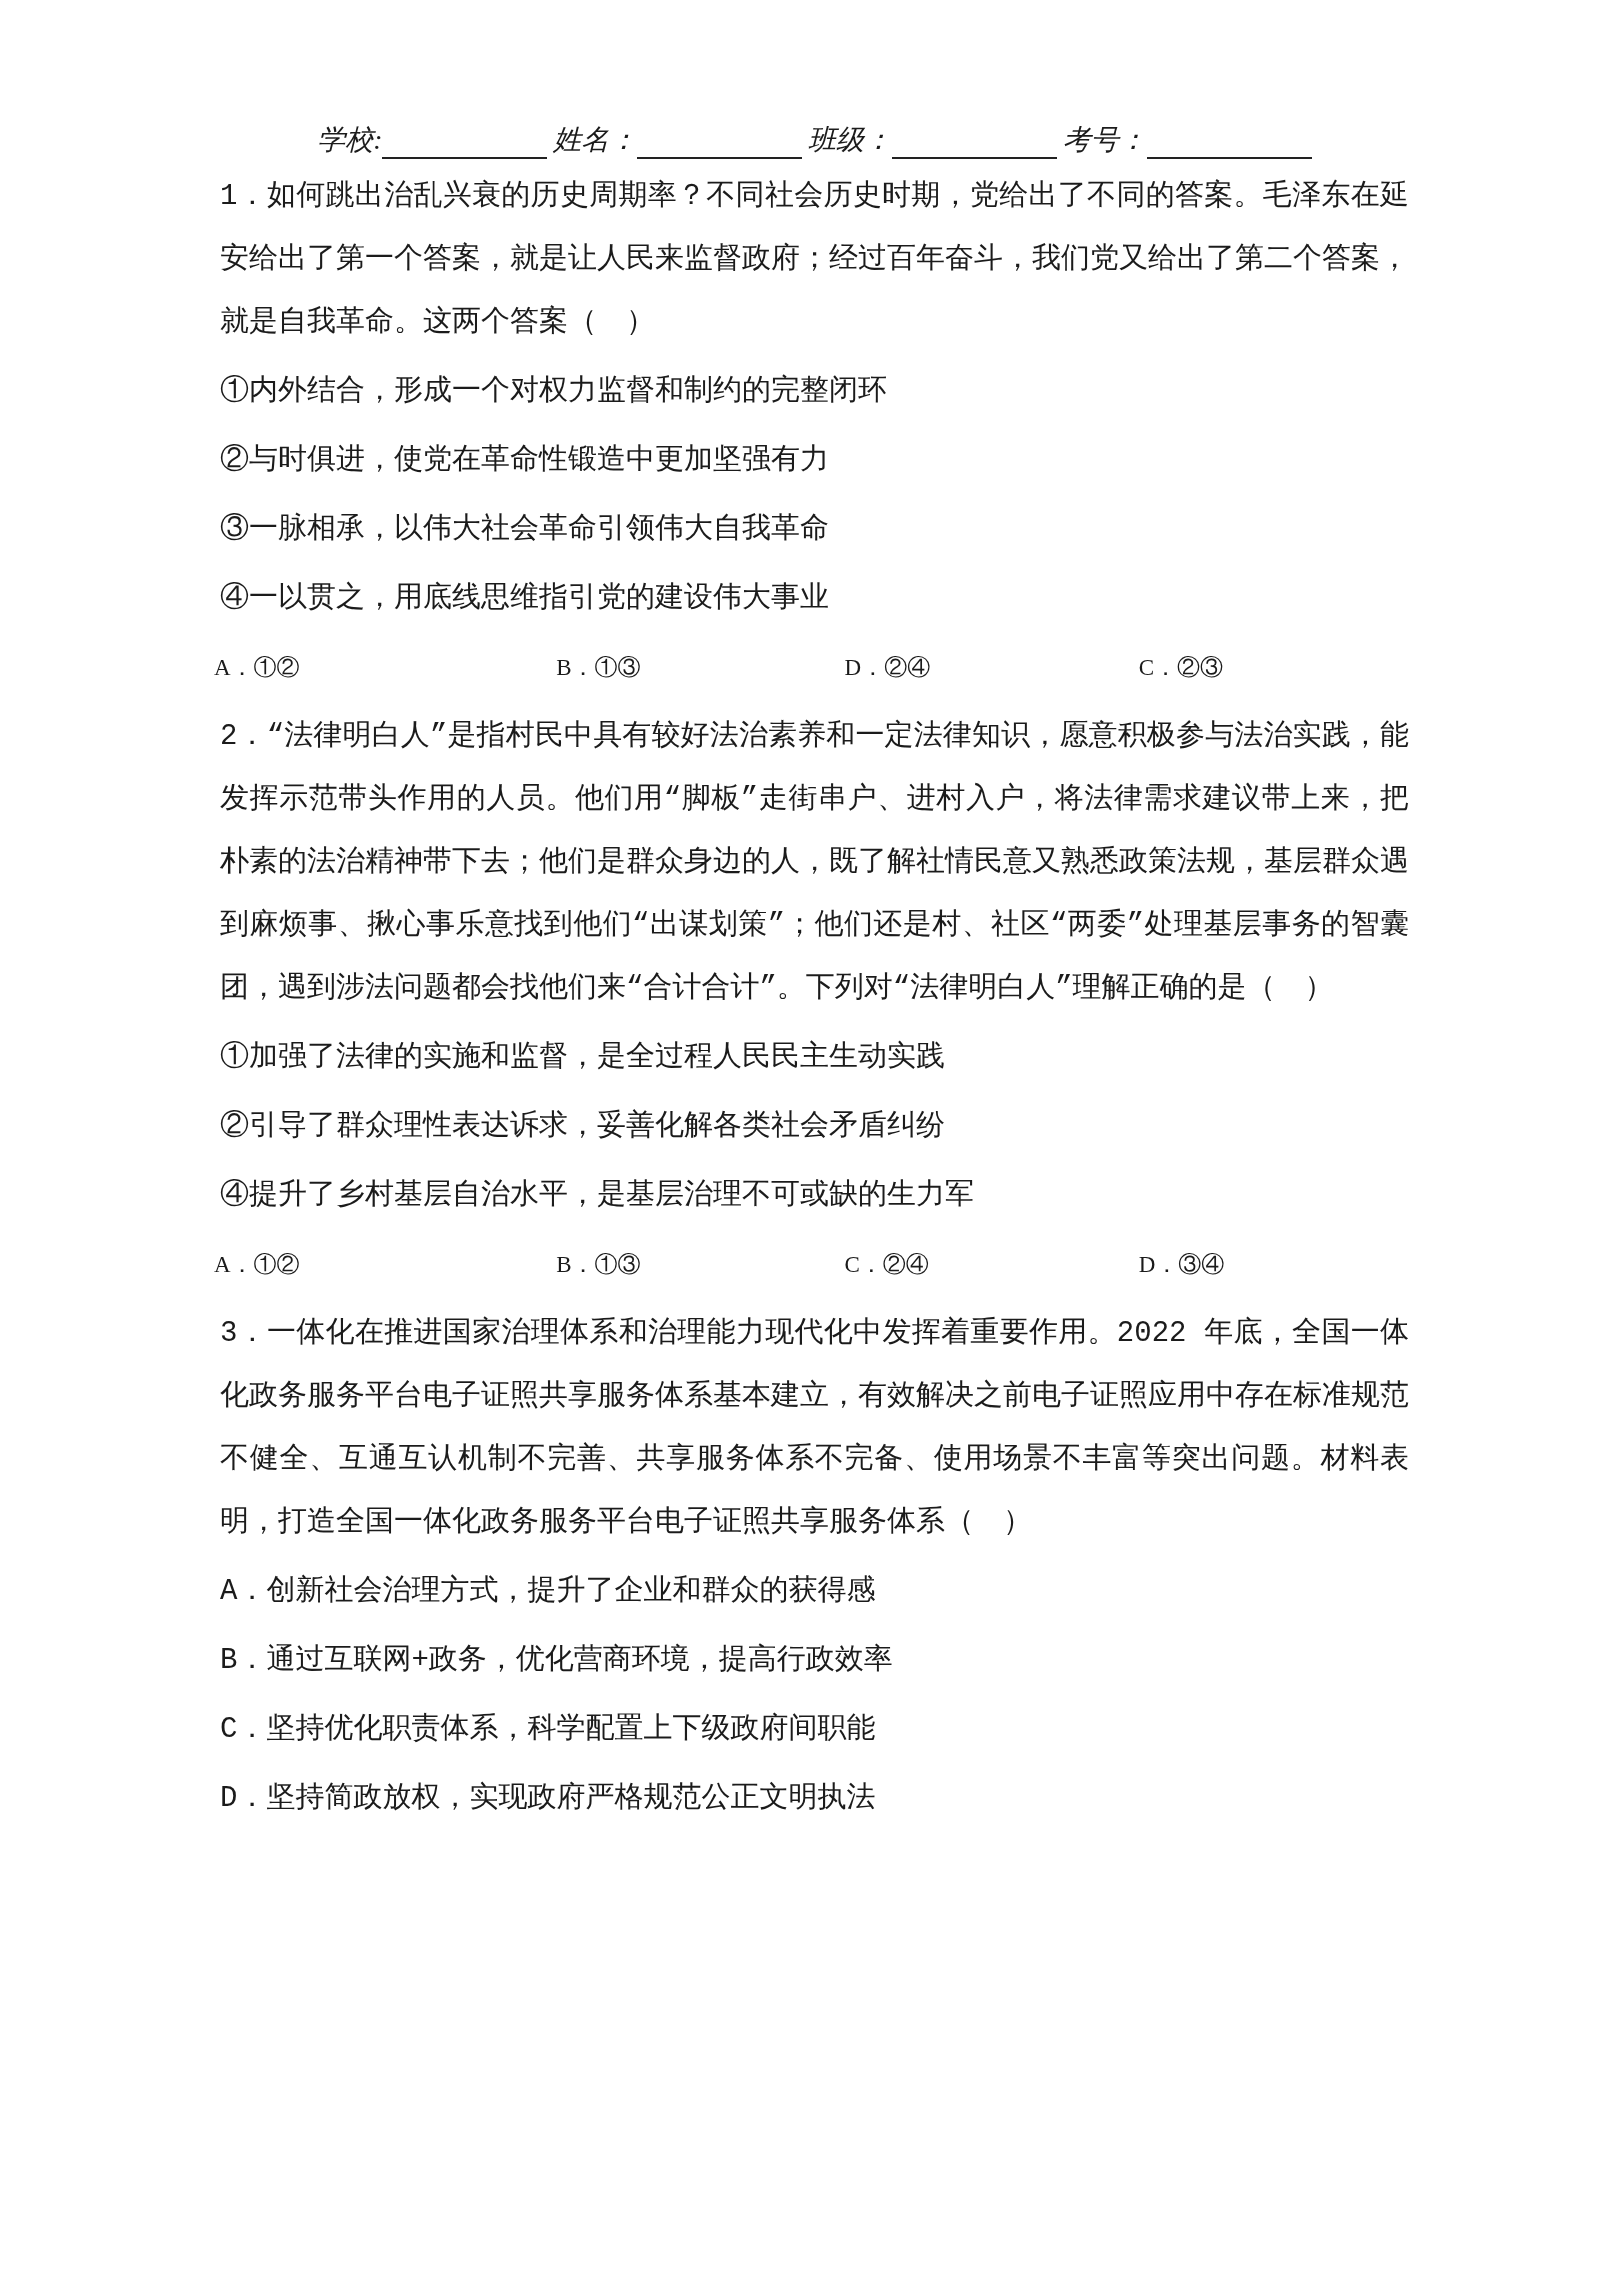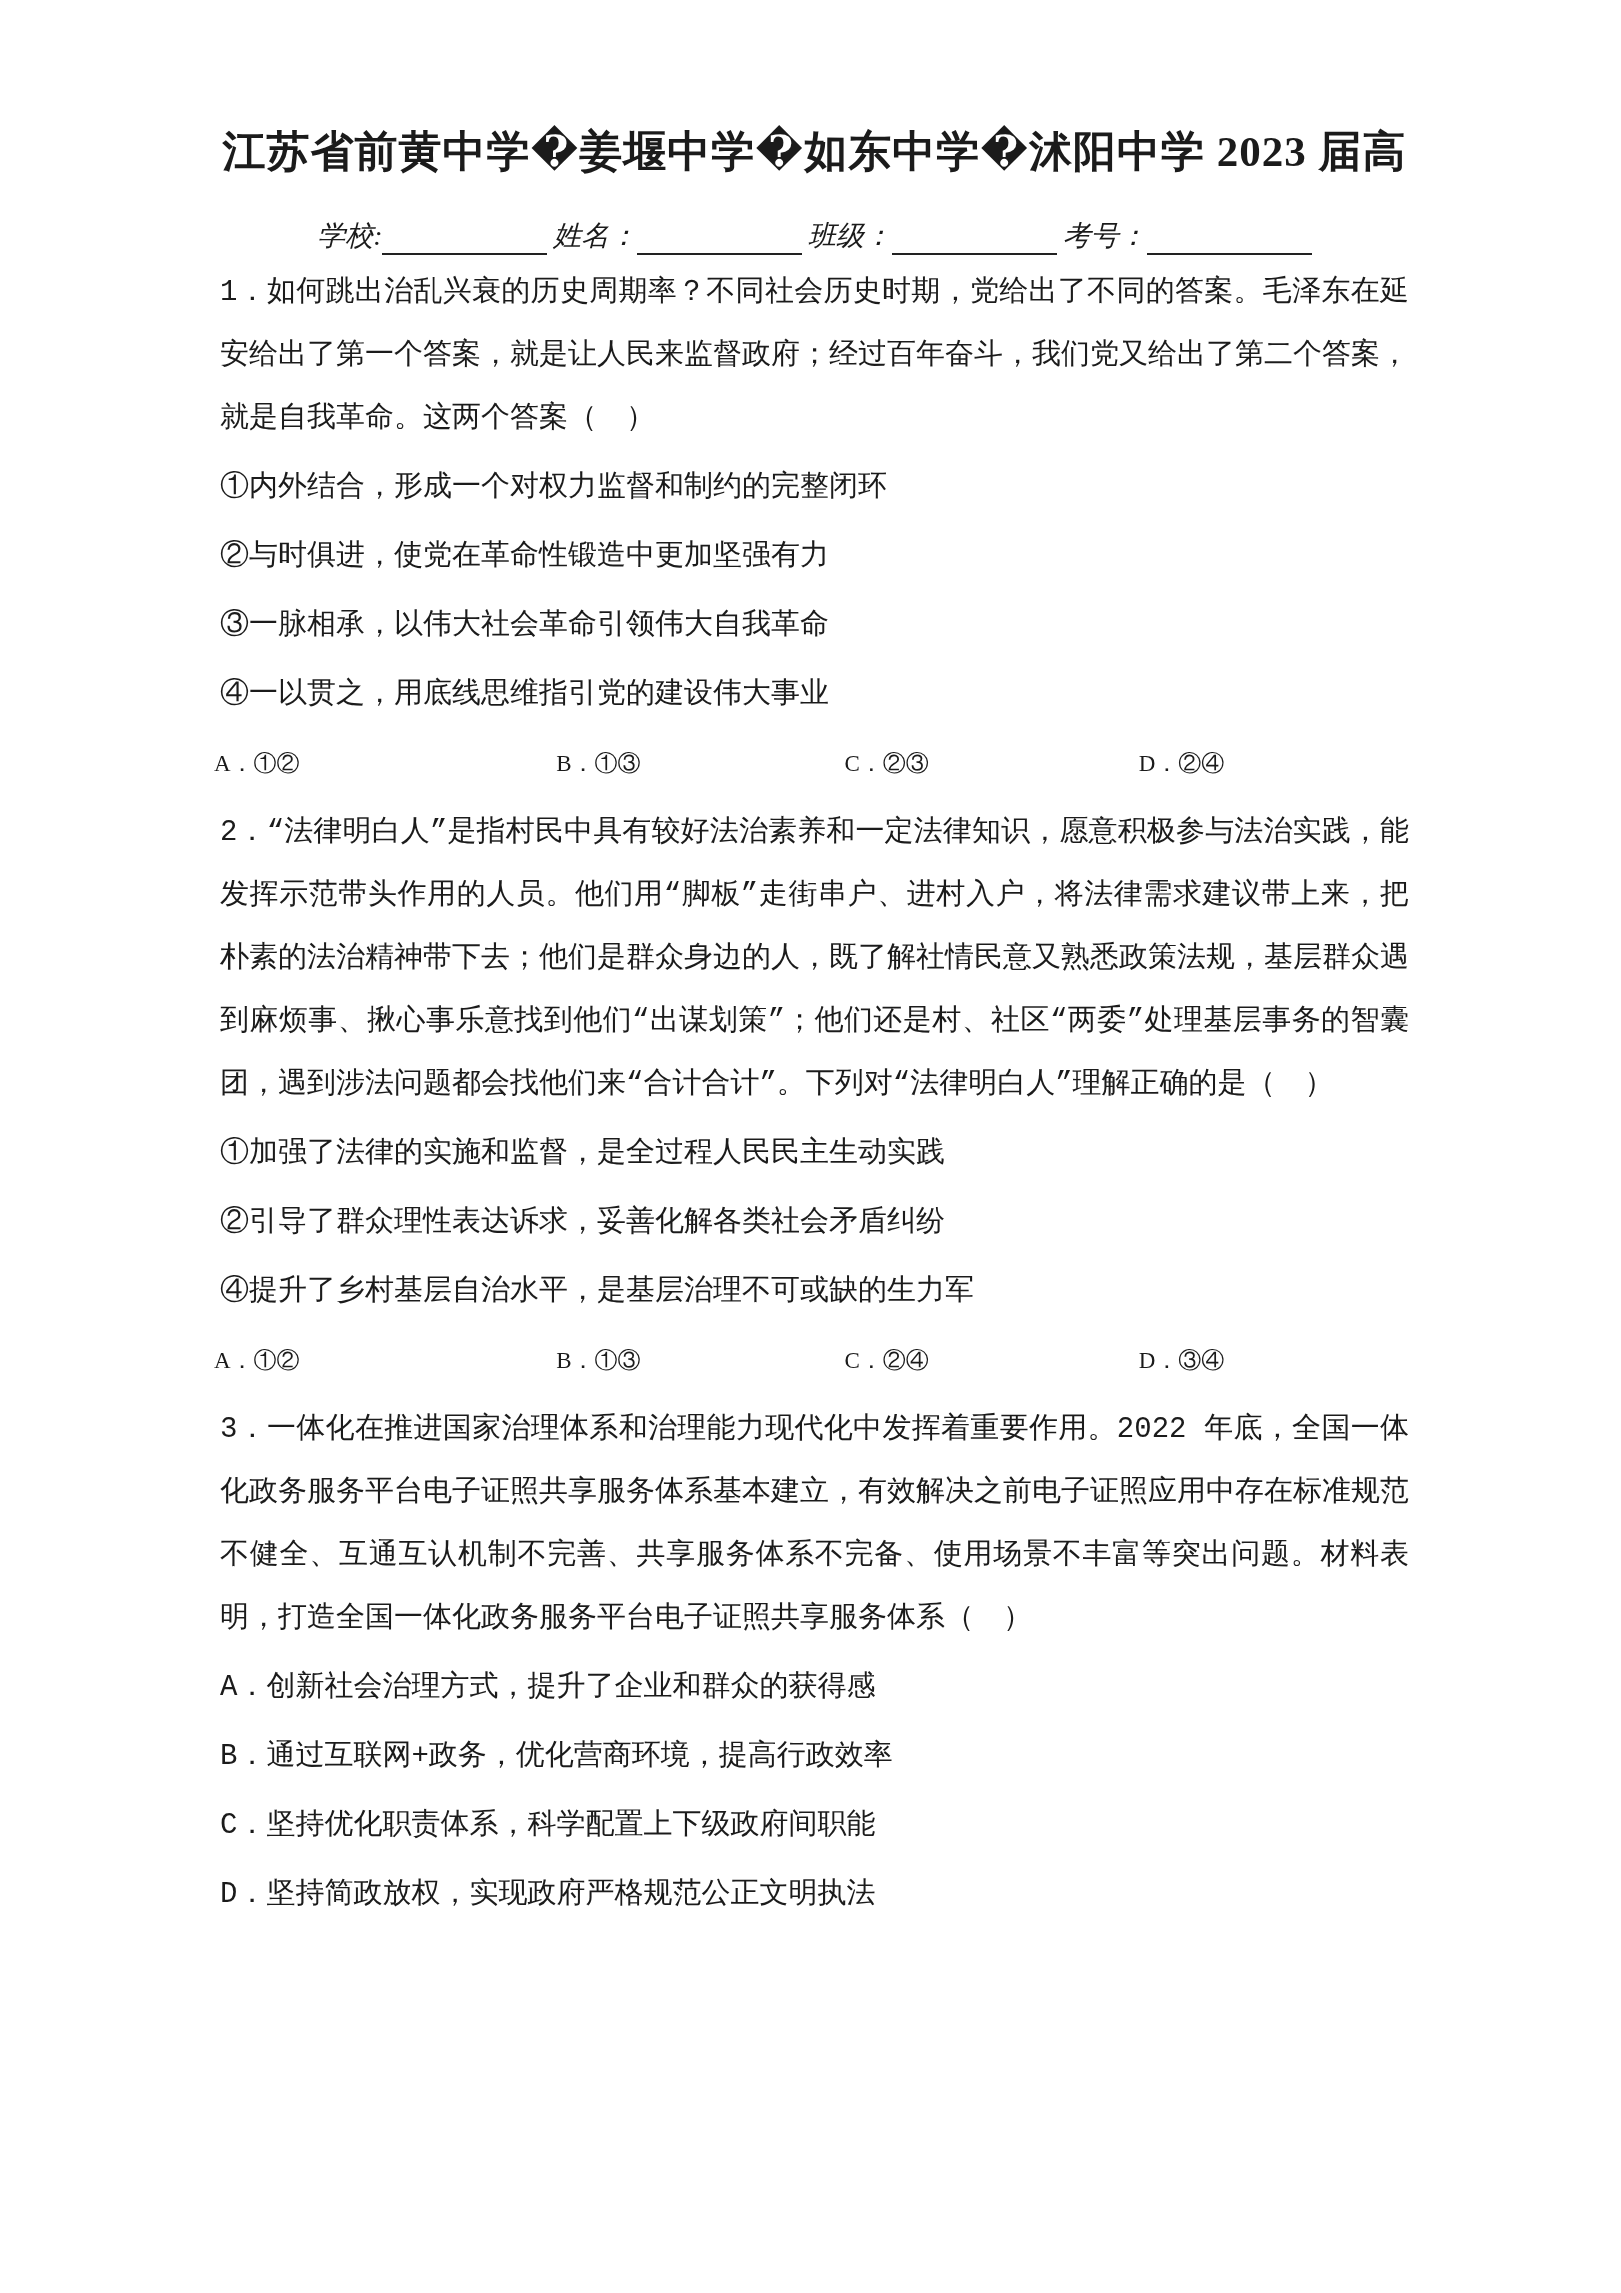--- a/index.html
+++ b/index.html
@@ -59,21 +59,20 @@
   }
   .opt{white-space:nowrap;}
 </style>
 </head>
 <body>
 
 <div class="page">
   <div class="inner">
 
     <h1 class="title">
-      <span class="tline">江苏省前黄中学�姜堰中学�如东中学�沭阳中学 2023 届高</span>
     </h1>
 
     <div class="fields">
       <span class="field">
         <span class="flabel">学校:</span>
           <span class="blank"></span>
       </span>
       <span class="field">
         <span class="flabel">姓名：</span>
           <span class="blank"></span>
@@ -91,22 +90,22 @@
 
     <section class="question">
       <p class="stem">1．如何跳出治乱兴衰的历史周期率？不同社会历史时期，党给出了不同的答案。毛泽东在延安给出了第一个答案，就是让人民来监督政府；经过百年奋斗，我们党又给出了第二个答案，就是自我革命。这两个答案（　）</p>
       <p class="item">①内外结合，形成一个对权力监督和制约的完整闭环</p>
       <p class="item">②与时俱进，使党在革命性锻造中更加坚强有力</p>
       <p class="item">③一脉相承，以伟大社会革命引领伟大自我革命</p>
       <p class="item">④一以贯之，用底线思维指引党的建设伟大事业</p>
       <div class="opts">
         <span class="opt">A．①②</span>
         <span class="opt">B．①③</span>
+        <span class="opt">D．②④</span>
         <span class="opt">C．②③</span>
-        <span class="opt">D．②④</span>
       </div>
     </section>
 
     <section class="question">
       <p class="stem">2．“法律明白人”是指村民中具有较好法治素养和一定法律知识，愿意积极参与法治实践，能发挥示范带头作用的人员。他们用“脚板”走街串户、进村入户，将法律需求建议带上来，把朴素的法治精神带下去；他们是群众身边的人，既了解社情民意又熟悉政策法规，基层群众遇到麻烦事、揪心事乐意找到他们“出谋划策”；他们还是村、社区“两委”处理基层事务的智囊团，遇到涉法问题都会找他们来“合计合计”。下列对“法律明白人”理解正确的是（　）</p>
       <p class="item">①加强了法律的实施和监督，是全过程人民民主生动实践</p>
       <p class="item">②引导了群众理性表达诉求，妥善化解各类社会矛盾纠纷</p>
       <p class="item">④提升了乡村基层自治水平，是基层治理不可或缺的生力军</p>
       <div class="opts">
         <span class="opt">A．①②</span>

